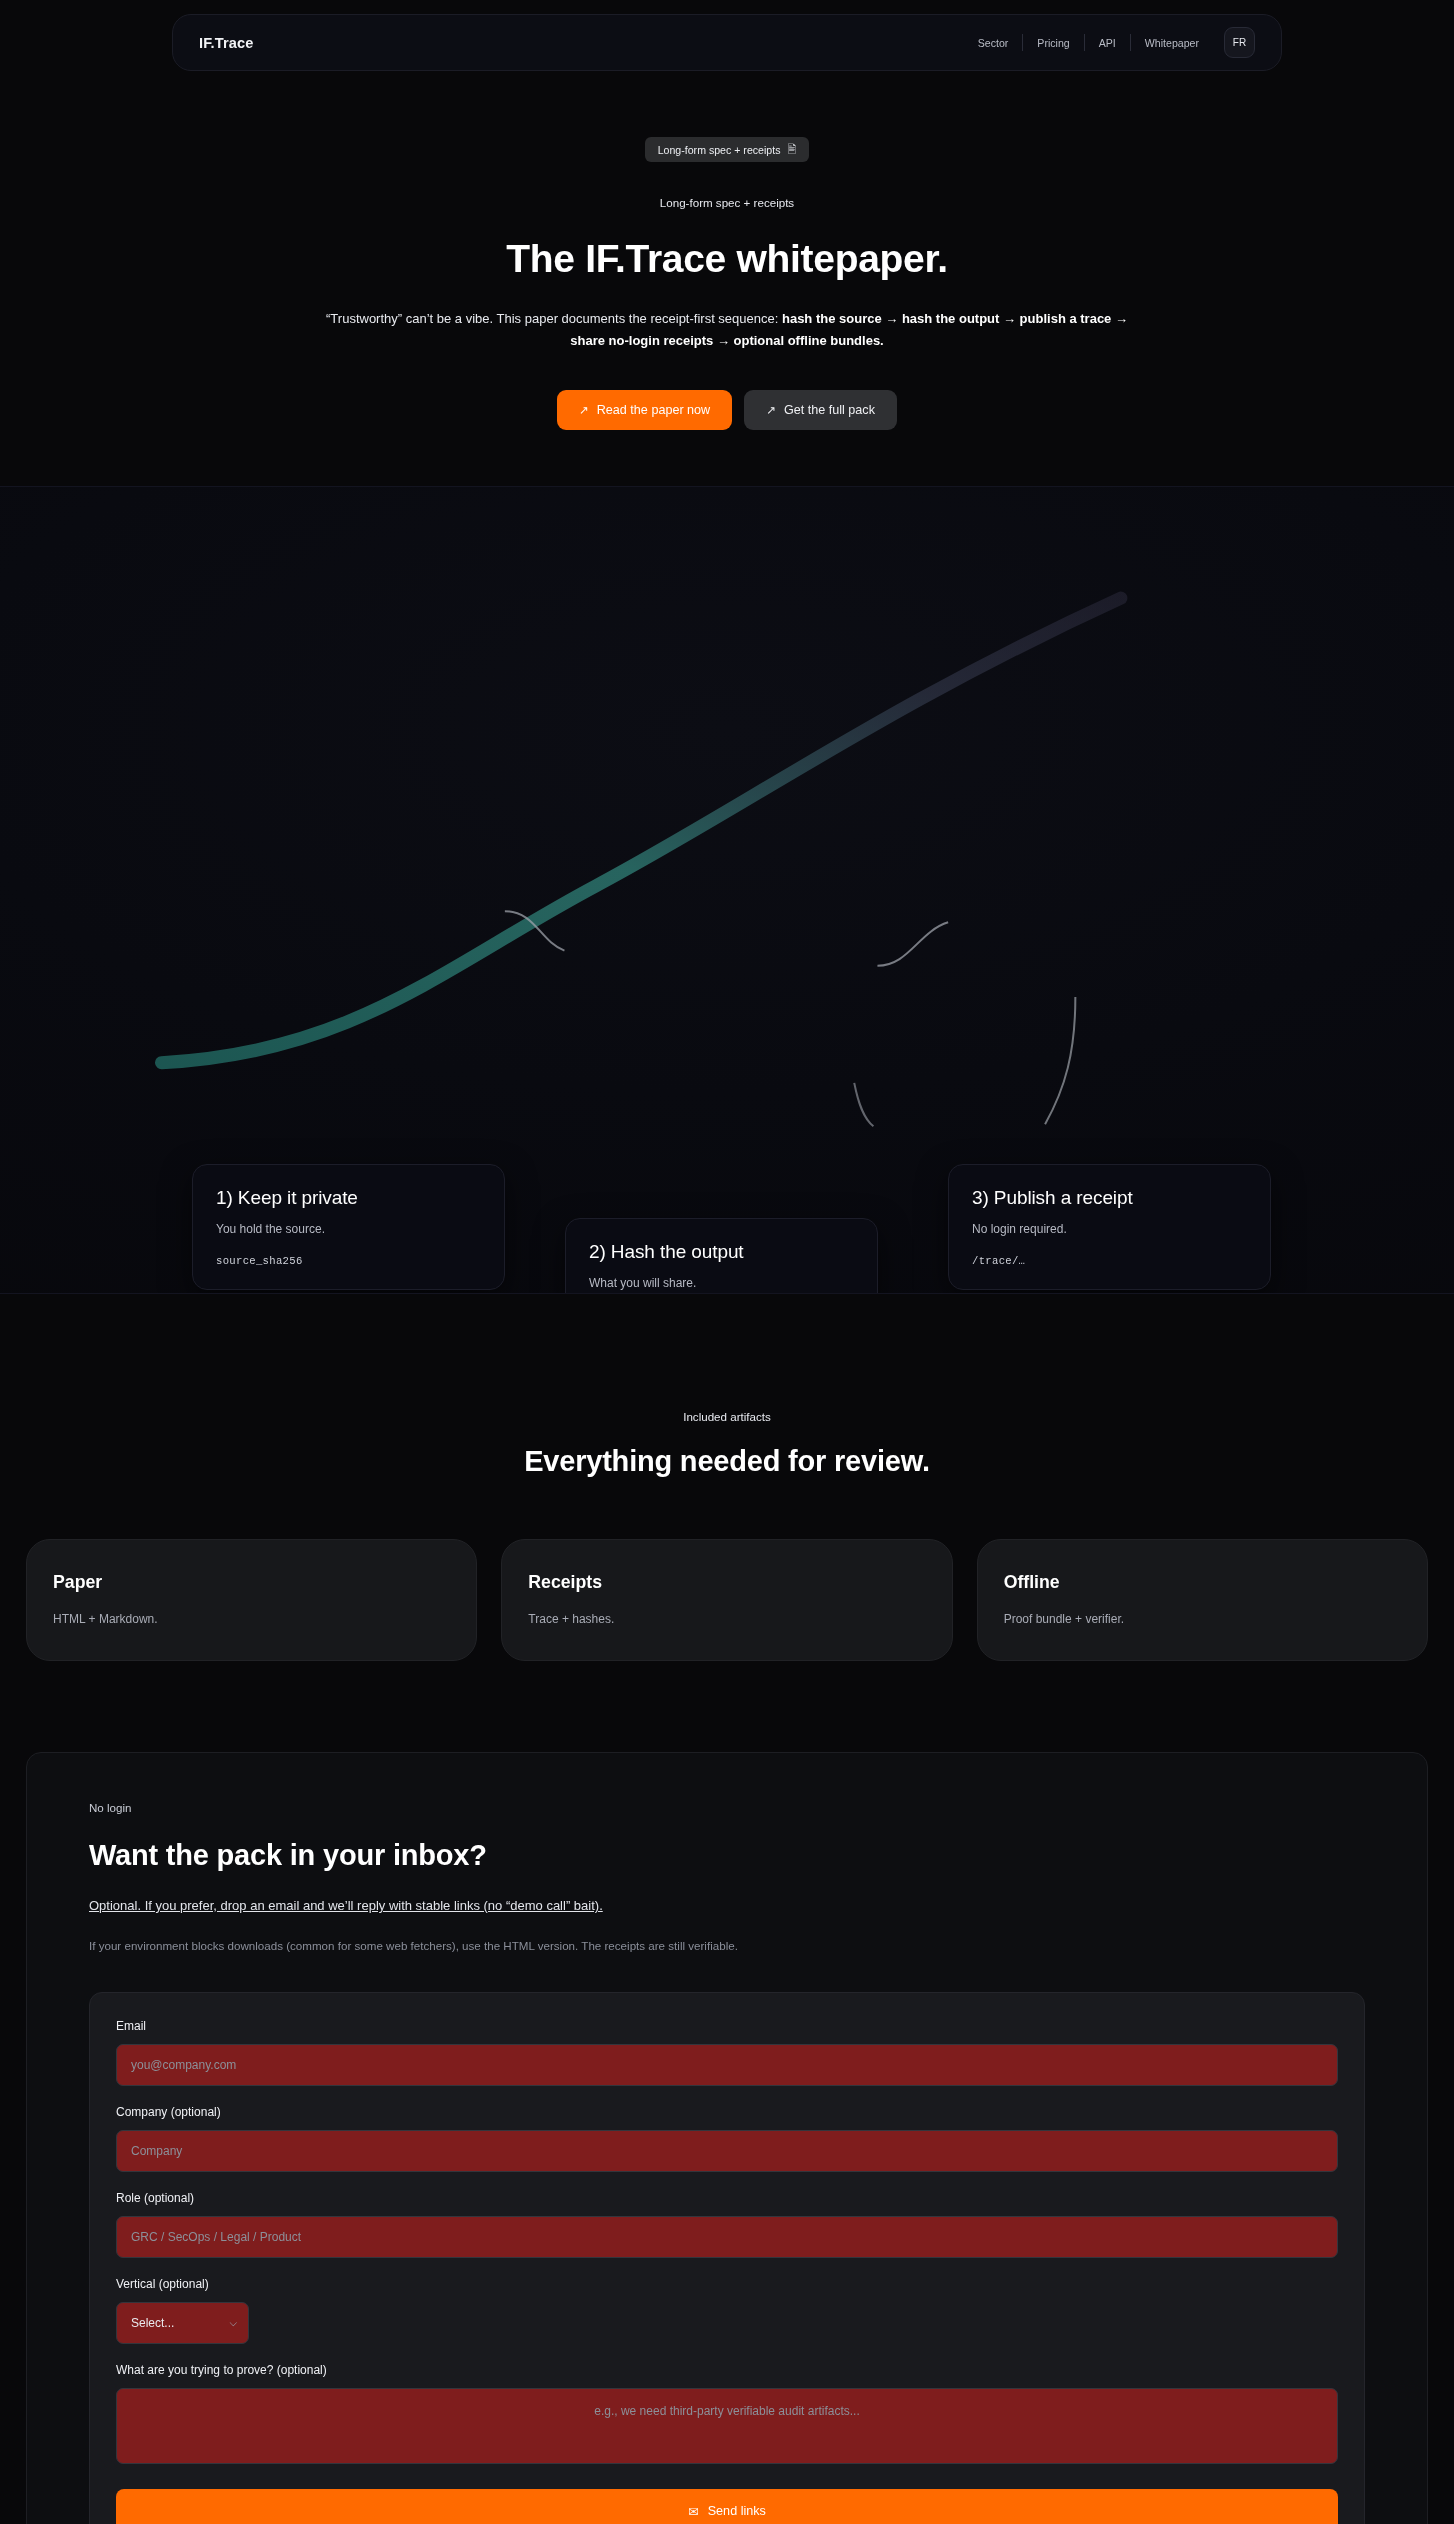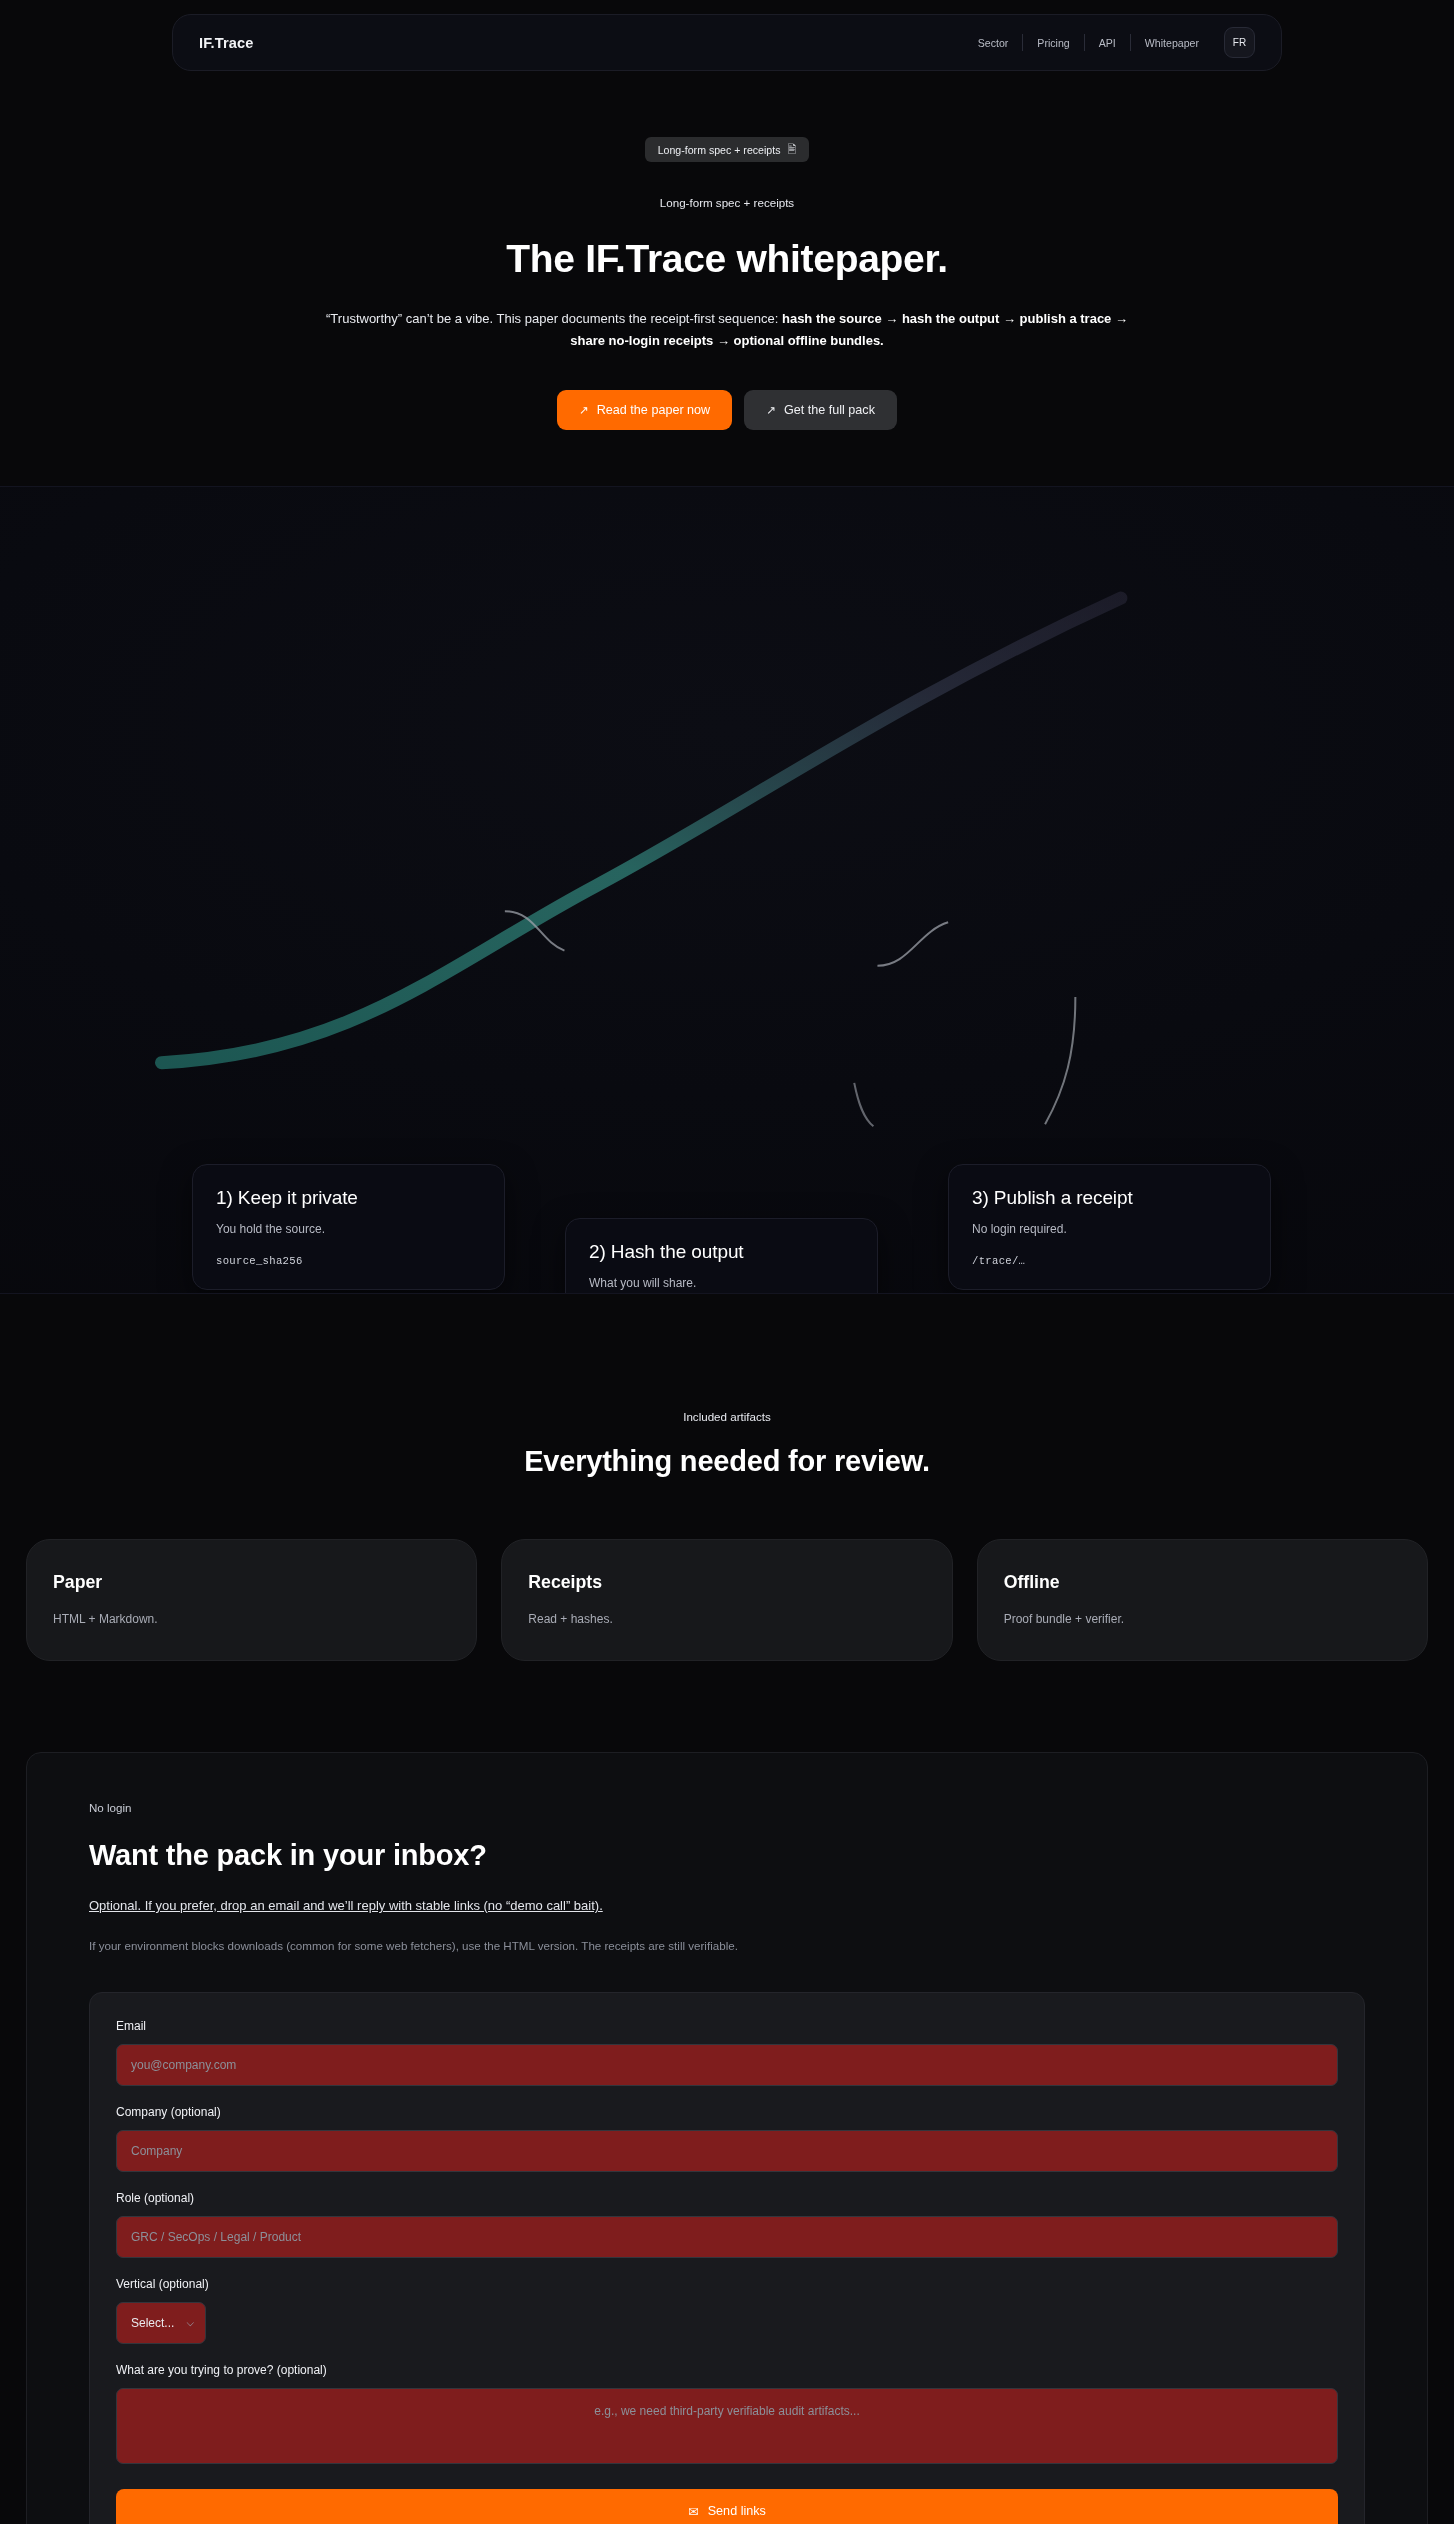--- a/index.html
+++ b/index.html
@@ -235,21 +235,21 @@
     color: #e9eaee;
     font-size: 12px;
     font-family: "Liberation Sans", sans-serif;
     padding: 13px 14px;
     outline: none;
   }
   .input::placeholder, .textarea::placeholder { color: #8c9099; }
   .textarea { height: 76px; resize: none; line-height: 1.5; text-align: center; }
   .select-wrap { position: relative; display: inline-block; }
   .select {
-    width: 90px;
+    width: 133px;
     appearance: none;
     padding-right: 30px;
   }
   .select-caret {
     position: absolute; right: 12px; top: 50%;
     transform: translateY(-50%);
     color: #9aa0ab; font-size: 10px; pointer-events: none;
   }
   .submit-btn {
     margin-top: 23px;
@@ -348,21 +348,21 @@
   <div class="artifacts">
     <div class="sec-eyebrow">Included artifacts</div>
     <h2 class="sec-title">Everything needed for review.</h2>
     <div class="artifact-grid">
       <div class="artifact-card">
         <h3>Paper</h3>
         <p>HTML + Markdown.</p>
       </div>
       <div class="artifact-card">
         <h3>Receipts</h3>
-        <p>Read + hashes.</p>
+        <p>Trace + hashes.</p>
       </div>
       <div class="artifact-card">
         <h3>Offline</h3>
         <p>Proof bundle + verifier.</p>
       </div>
     </div>
   </div>
 
   <div class="form-section">
     <div class="form-panel">

